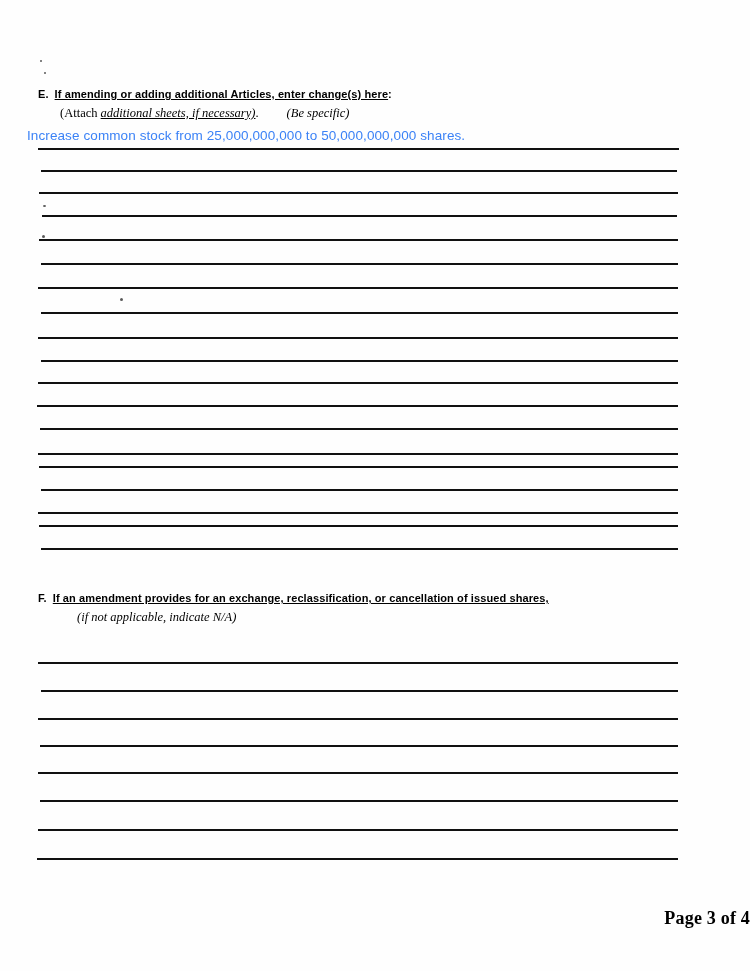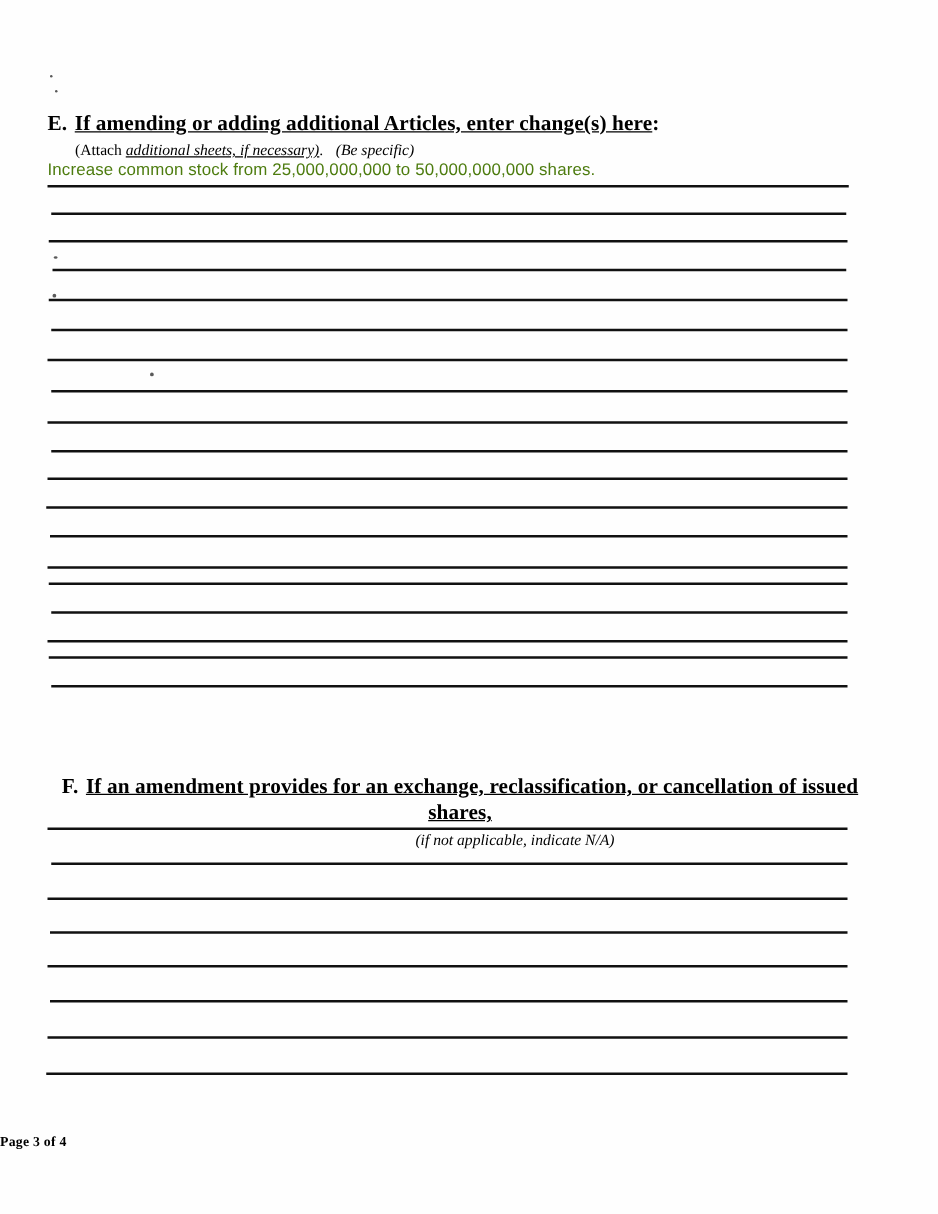--- a/index.html
+++ b/index.html
@@ -32,90 +32,89 @@
   }
 
   
   .section-e {
     position: absolute;
     left: 38px;
     top: 88px;
     width: 640px;
   }
   .sec-head {
-    font-family: Liberation Serif, serif;
-    font-size: 17px;
+    font-family: Liberation Sans, sans-serif;
+    font-size: 11px;
     font-weight: bold;
     letter-spacing: 0.1px;
     line-height: 1.25;
   }
   .sec-letter {
     font-weight: bold;
     margin-right: 6px;
   }
   .underlined {
     text-decoration: underline;
   }
   .sub-note {
     font-size: 12.5px;
     margin-top: 4px;
     margin-left: 22px;
     font-family: "Liberation Serif", serif;
   }
   .ital { font-style: italic; text-decoration: underline; }
   .be-specific {
     font-style: italic;
-    margin-left: 10px;
+    margin-left: 28px;
   }
 
   .typed-answer {
     position: absolute;
-    left: 38px;
+    left: 27px;
     top: 128px;
     font-family: "Liberation Sans", sans-serif;
     font-size: 13.5px;
-    color: #4d7c0f;
+    color: #3b82f6;
     letter-spacing: 0.1px;
   }
 
   
   .rule {
     position: absolute;
     height: 0;
     border-top: 2px solid #111;
     left: 38px;
     width: 640px;
   }
 
   
   .section-f {
     position: absolute;
     left: 38px;
-    top: 618px;
+    top: 592px;
     width: 660px;
-    text-align: center;
   }
   .sec-f-line2 {
     margin-left: 18px;
   }
   .sec-f-note {
     font-size: 12.5px;
     font-style: italic;
     margin-top: 4px;
-    margin-left: 88px;
+    margin-left: 39px;
   }
 
   
   .footer {
     position: absolute;
     left: 0;
     top: 908px;
     width: 750px;
-    text-align: left;
-    font-size: 11px;
+    text-align: right;
+    font-size: 18px;
     font-weight: bold;
     font-family: "Liberation Serif", serif;
     letter-spacing: 0.2px;
   }
 </style>
 </head>
 <body>
 
 <div class="page">
 

